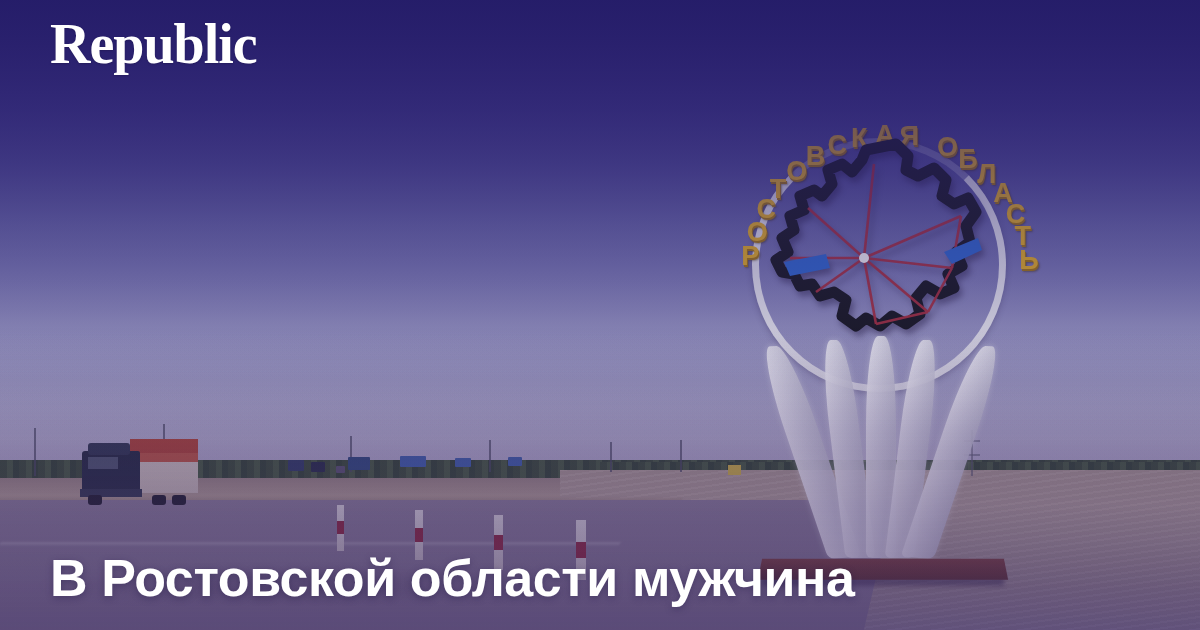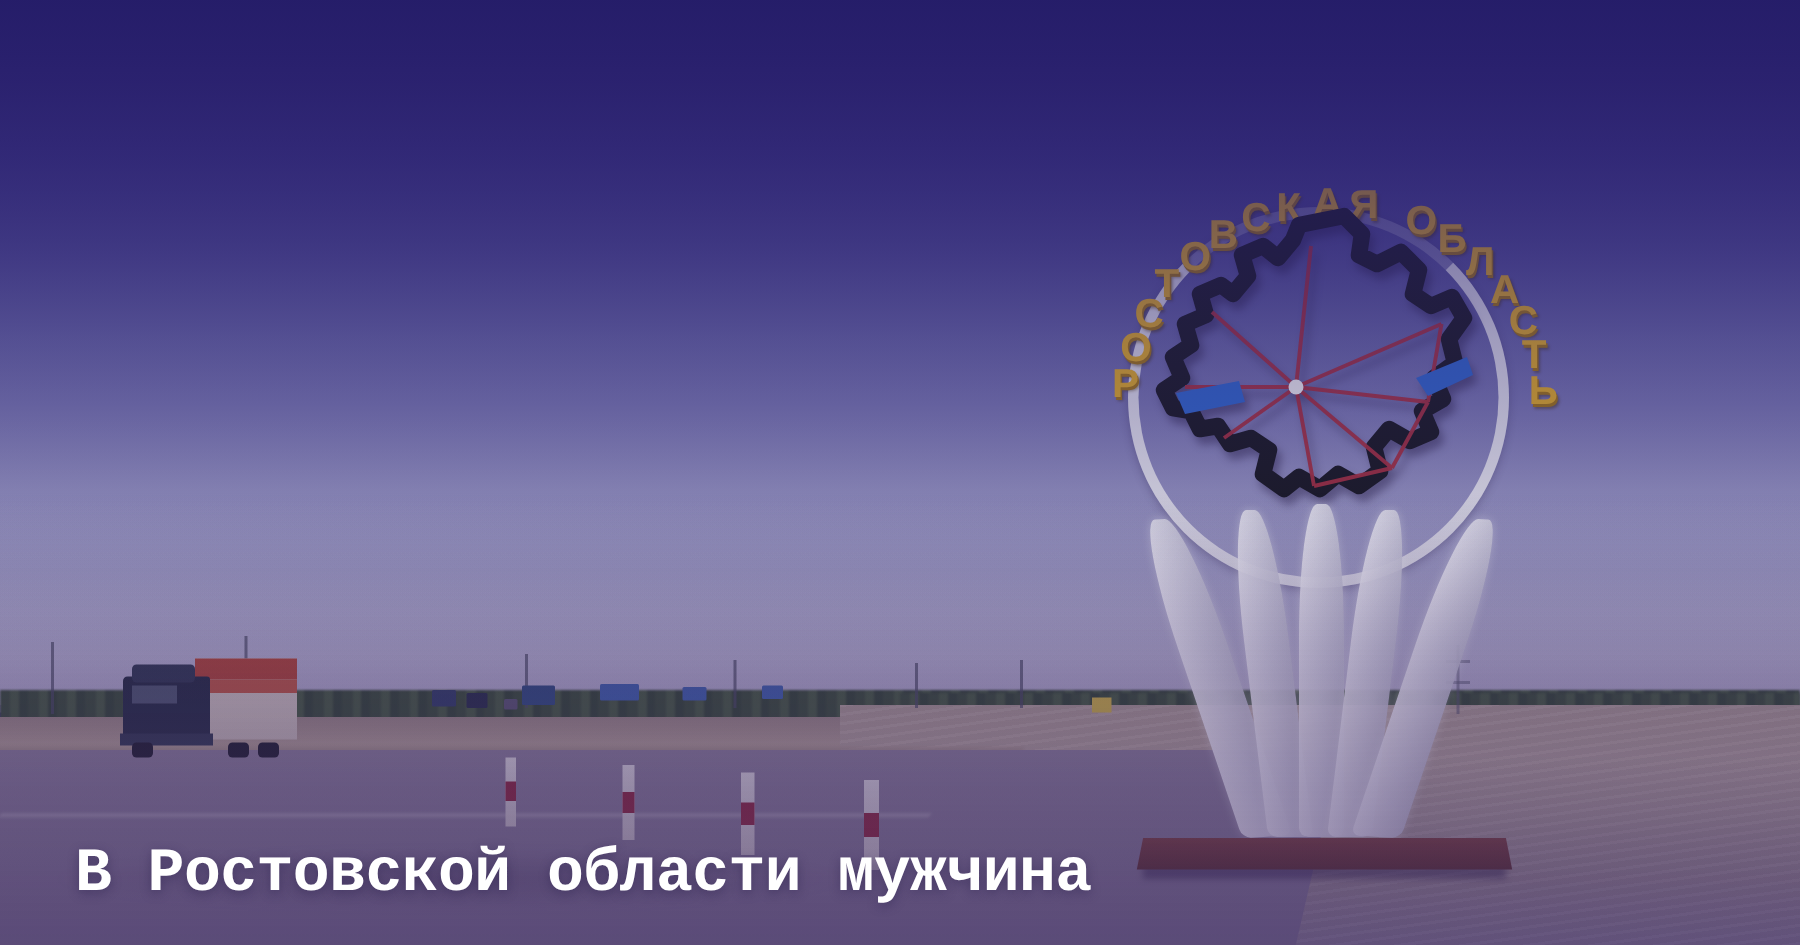--- a/index.html
+++ b/index.html
@@ -205,25 +205,24 @@
     letter-spacing:-1px;
     z-index:20;
     text-shadow:0 1px 2px rgba(25,18,60,.35);
   }
 
   .headline{
     position:absolute;left:50px;right:46px;bottom:22px;
     z-index:20;
     color:#ffffff;
     font-weight:bold;
-    font-size:41px;
+    font-size:52px;
     line-height:1.16;
     letter-spacing:-.4px;
     text-shadow:0 2px 7px rgba(36,24,70,.40);
-    font-family:Liberation Mono, monospace;
   }
   .headline .ln{display:block;white-space:nowrap;}
 </style>
 </head>
 <body>
 
 <div class="card">
 
   <div class="photo">
 
@@ -345,18 +344,19 @@
         <div class="base-shadow"></div>
         <div class="base"></div>
       </div>
     </div>
 
     <div class="veil-top"></div>
     <div class="veil-purple"></div>
     <div class="veil-text"></div>
   </div>
 
+  <div class="logo">Republic</div>
 
   <div class="headline">
     <span class="ln">В Ростовской области мужчина</span>
   </div>
 
 </div>
 
 </body></html>

